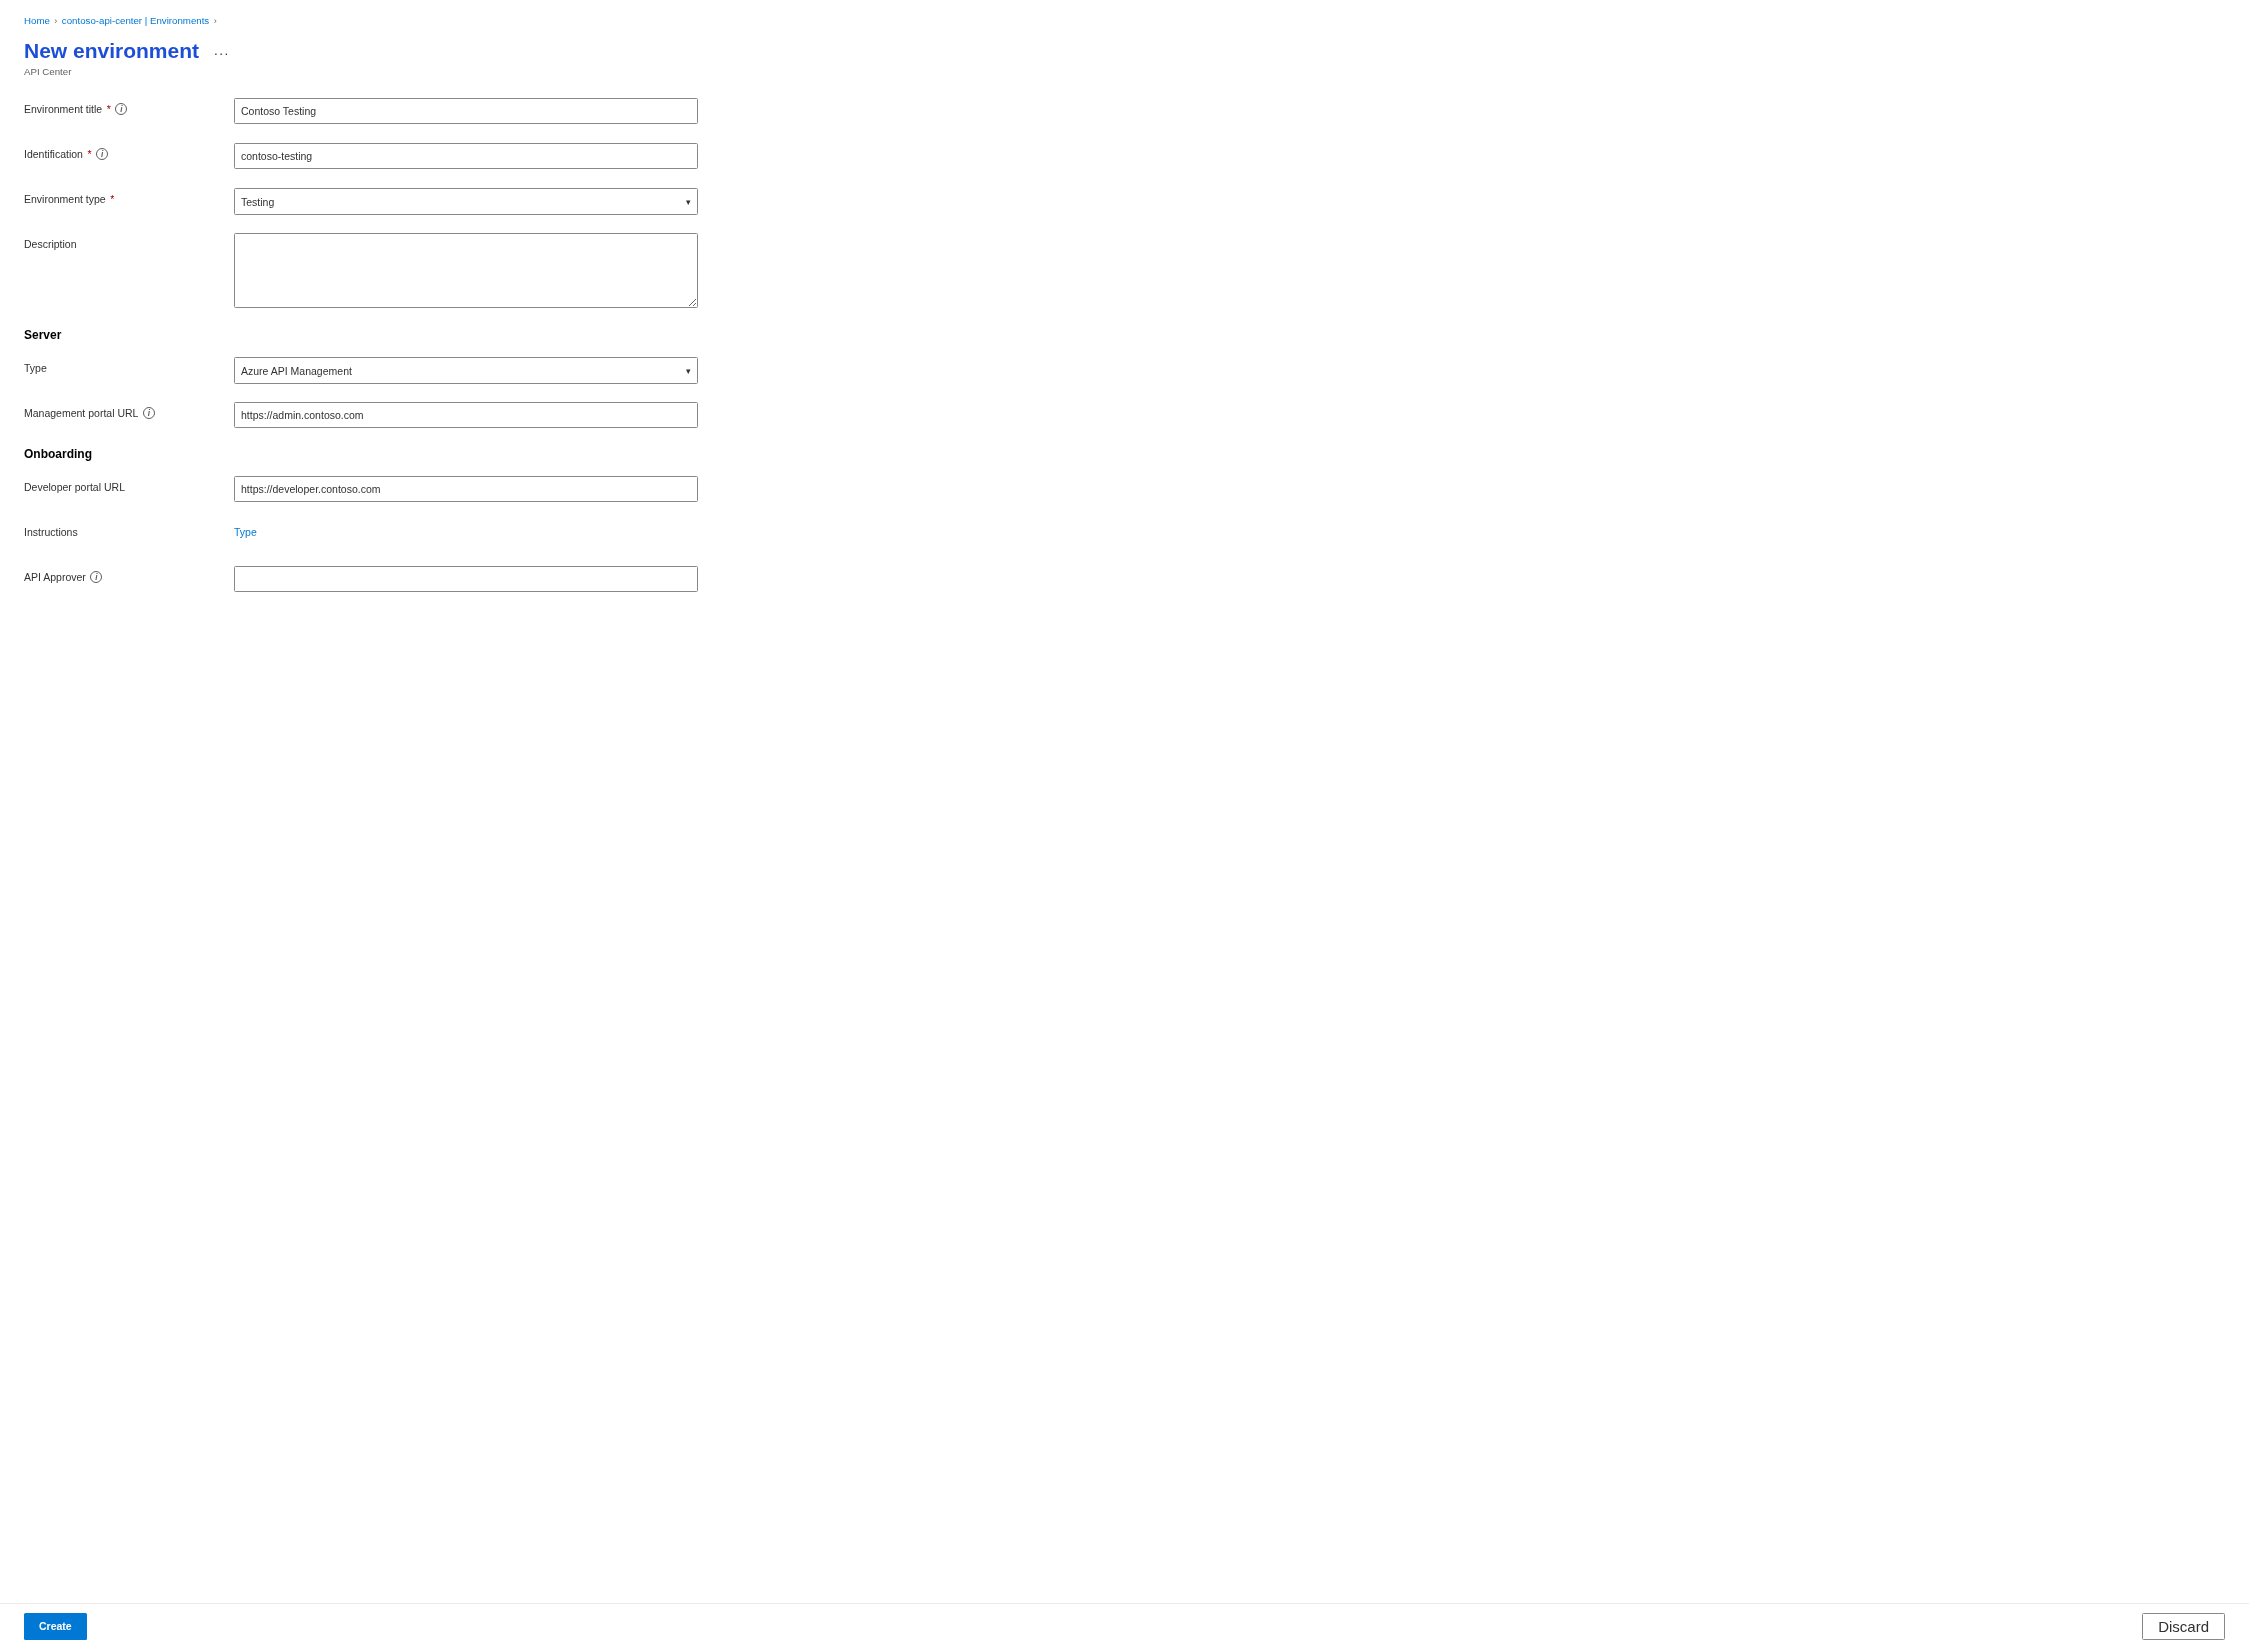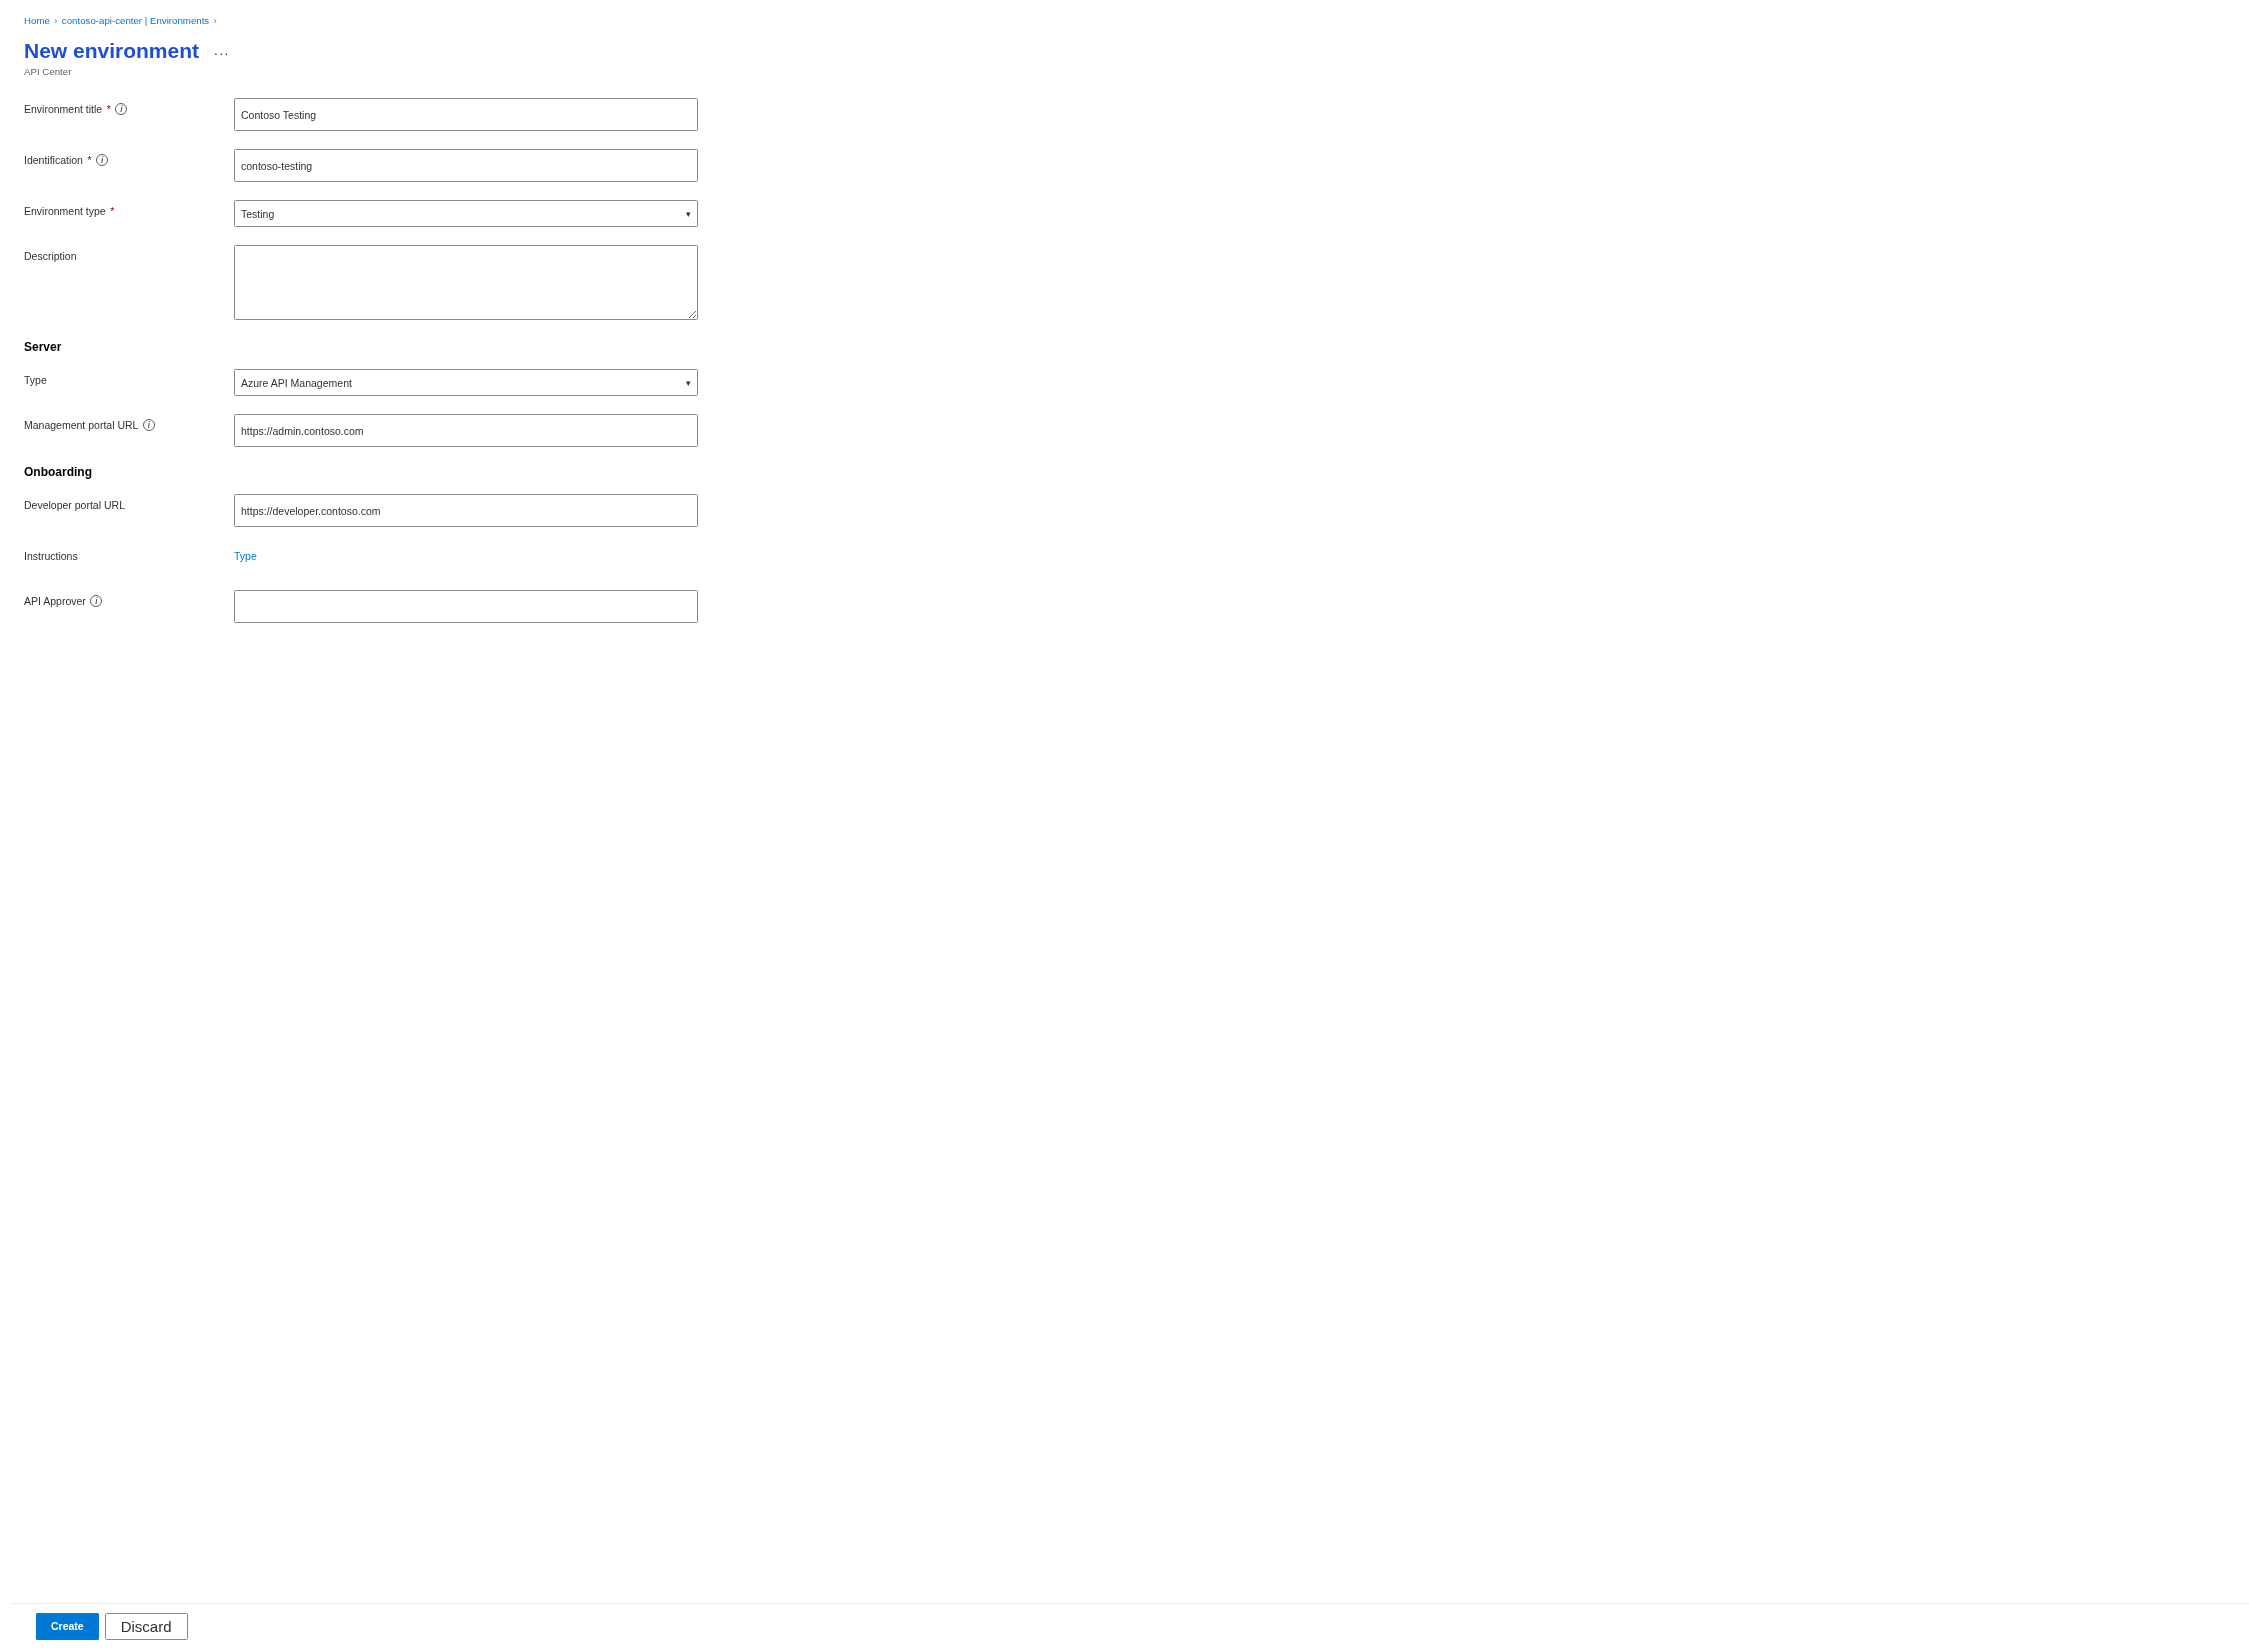--- a/index.html
+++ b/index.html
@@ -112,24 +112,24 @@
       font-weight: bold;
     }
 
     .form-control {
       flex: 1;
       max-width: 464px;
     }
 
     .form-input {
       width: 100%;
-      height: 33px;
+      height: 19px;
       border: 0.7px solid #8a8886;
       border-radius: 1.5px;
-      padding: 5px 6px;
+      padding: 12px 6px;
       font-size: 10.5px;
       color: #323130;
       font-family: inherit;
       background: #ffffff;
       outline: none;
     }
 
     .form-textarea {
       width: 100%;
       height: 75px;
@@ -191,29 +191,30 @@
       color: #0078d4;
       text-decoration: none;
       font-size: 10.5px;
       padding-top: 5.2px;
       display: inline-block;
     }
 
     .footer-bar {
       position: fixed;
       bottom: 0;
-      left: 12px;
+      left: 0;
       right: 0;
       height: 45px;
       background: #ffffff;
       border-top: 0.7px solid #edebe9;
       display: flex;
       align-items: center;
       padding: 0 24px;
       gap: 6px;
+      justify-content: space-between;
     }
 
     .btn-primary {
       background: #0078d4;
       color: #ffffff;
       border: none;
       border-radius: 1.5px;
       padding: 0 15px;
       height: 27px;
       font-size: 10.5px;

